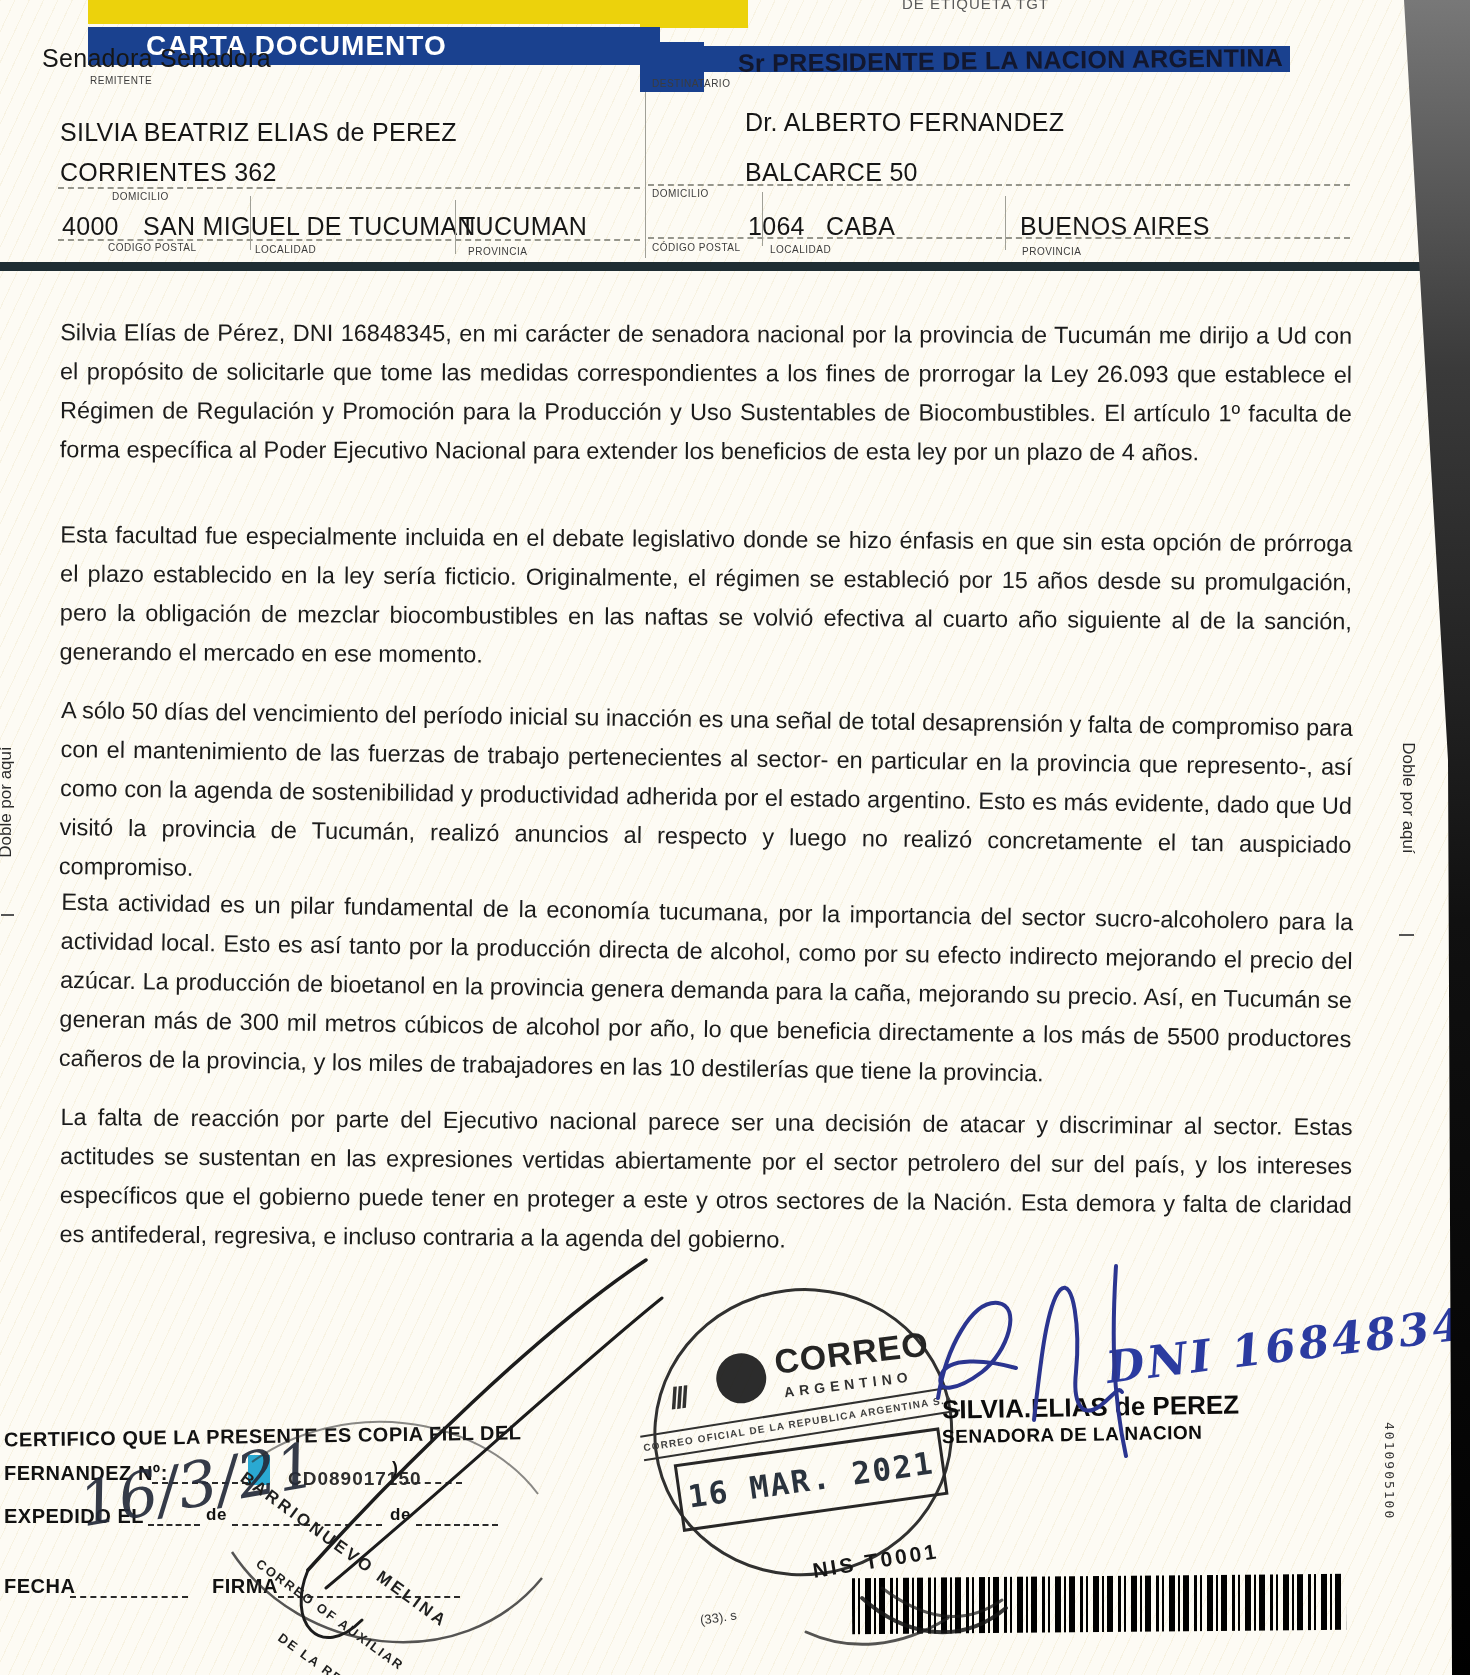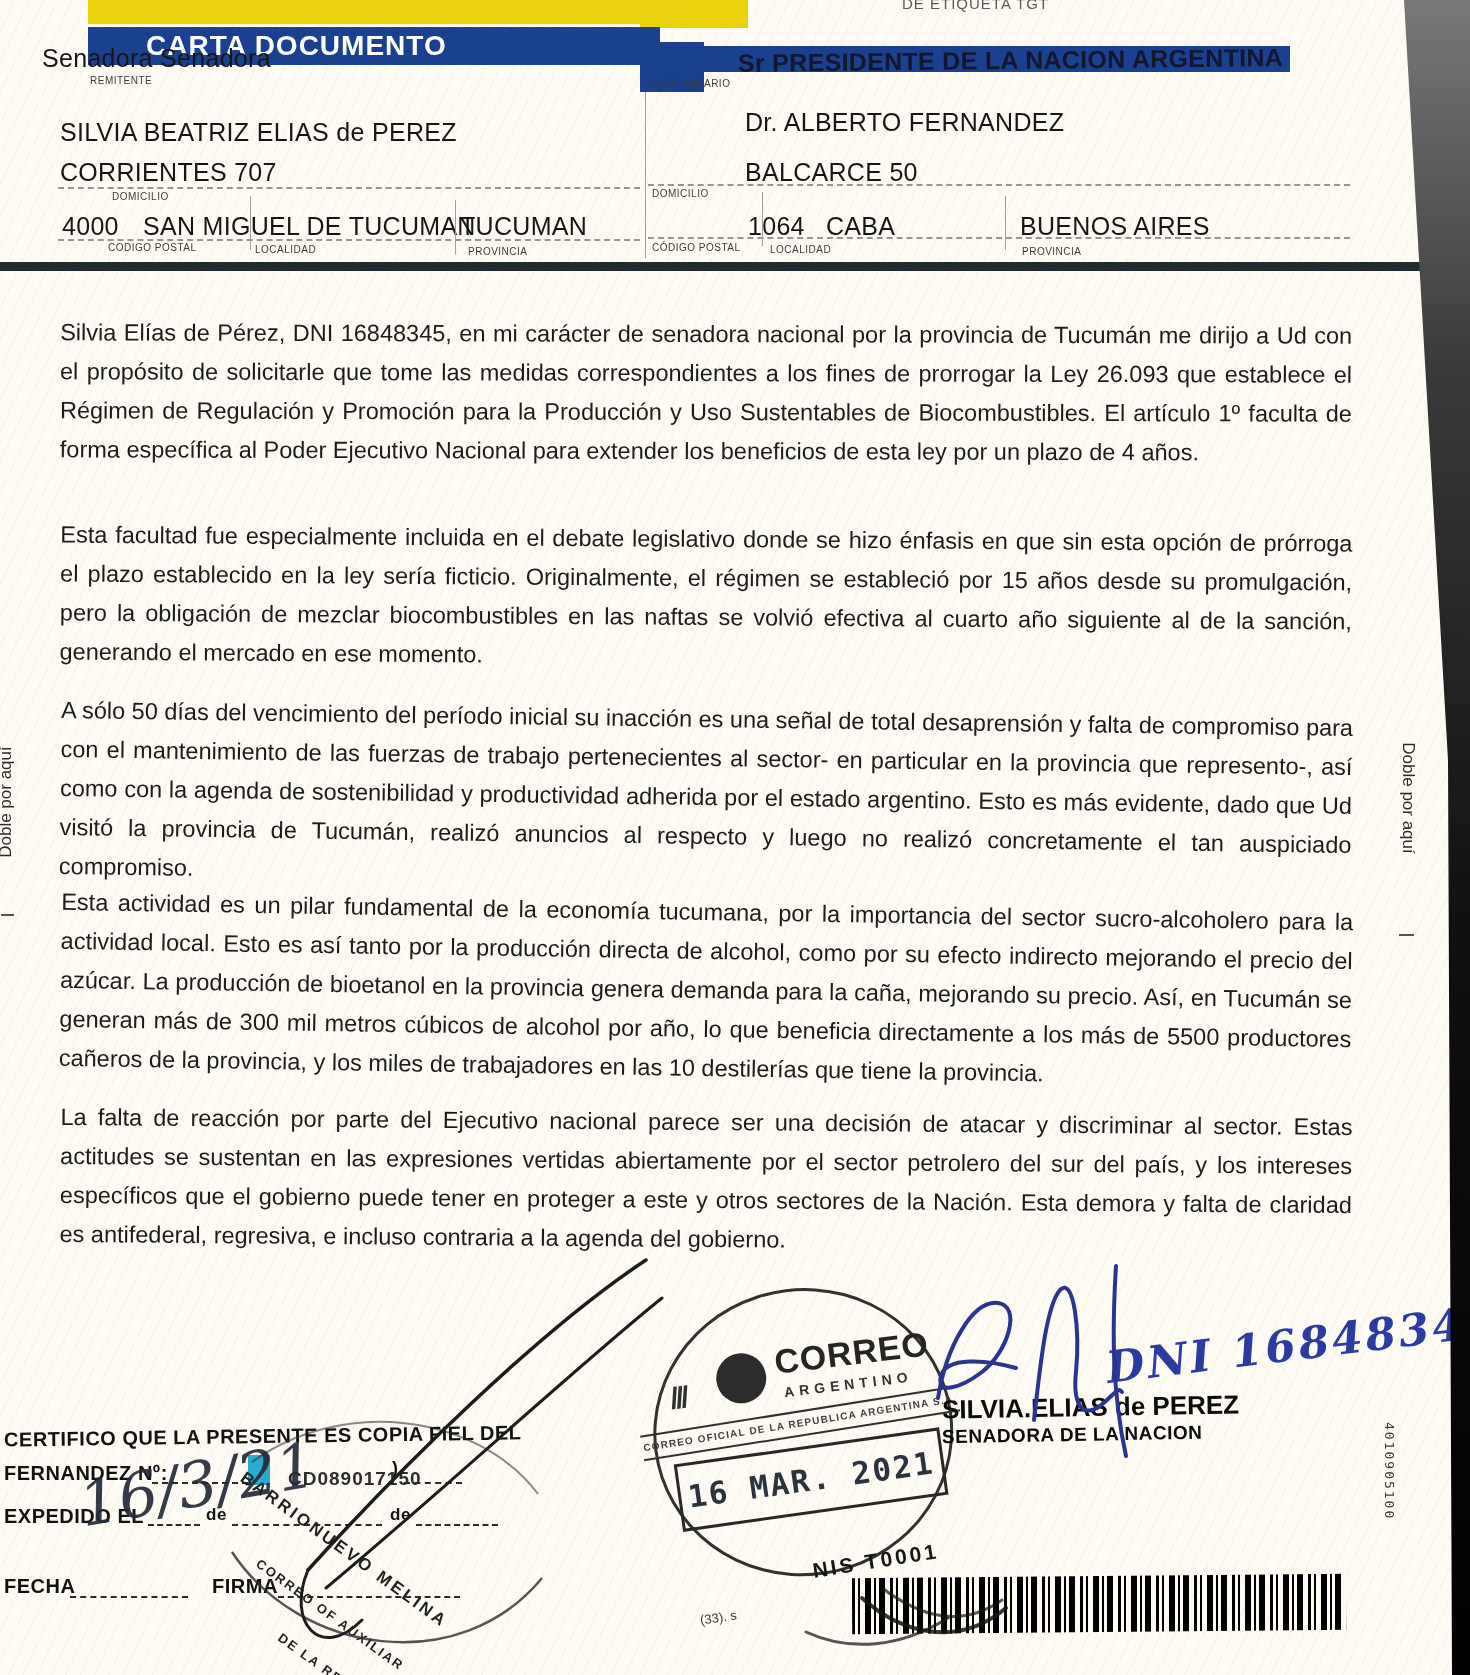--- a/index.html
+++ b/index.html
@@ -80,21 +80,21 @@
   <div class="abs band-blue" style="left:88px;top:27px;width:572px;height:38px;">
     <div class="carta-title" style="padding-left:58px;line-height:38px;">CARTA DOCUMENTO</div>
   </div>
   <div class="abs band-blue" style="left:640px;top:42px;width:64px;height:50px;"></div>
   <div class="abs band-blue" style="left:702px;top:46px;width:588px;height:26px;"></div>
   <div class="abs top-note" style="left:902px;top:-5px;">DE ETIQUETA TGT</div>
 
   <div class="abs addr-big" style="left:42px;top:44px;">Senadora Senadora</div>
   <div class="abs addr-label" style="left:90px;top:75px;">REMITENTE</div>
   <div class="abs addr-big" style="left:60px;top:118px;">SILVIA BEATRIZ ELIAS de PEREZ</div>
-  <div class="abs addr-big" style="left:60px;top:158px;">CORRIENTES  707</div>
+  <div class="abs addr-big" style="left:60px;top:158px;">CORRIENTES  362</div>
   <div class="abs dash" style="left:58px;top:187px;width:582px;"></div>
   <div class="abs addr-label" style="left:112px;top:191px;">DOMICILIO</div>
   <div class="abs addr-big" style="left:62px;top:212px;">4000</div>
   <div class="abs addr-big" style="left:143px;top:212px;text-align:center;">SAN MIGUEL DE TUCUMAN</div>
   <div class="abs addr-big" style="left:460px;top:212px;">TUCUMAN</div>
   <div class="abs dash" style="left:58px;top:239px;width:582px;"></div>
   <div class="abs addr-label" style="left:108px;top:242px;">CODIGO POSTAL</div>
   <div class="abs addr-label" style="left:255px;top:244px;">LOCALIDAD</div>
   <div class="abs addr-label" style="left:468px;top:246px;">PROVINCIA</div>
   <div class="abs vtick" style="left:250px;top:196px;height:54px;"></div>

